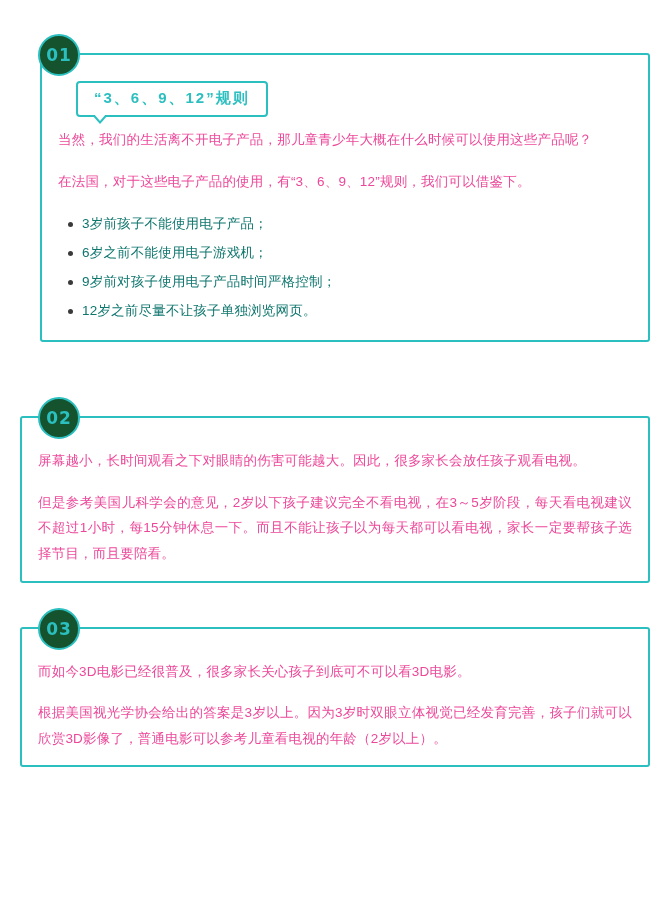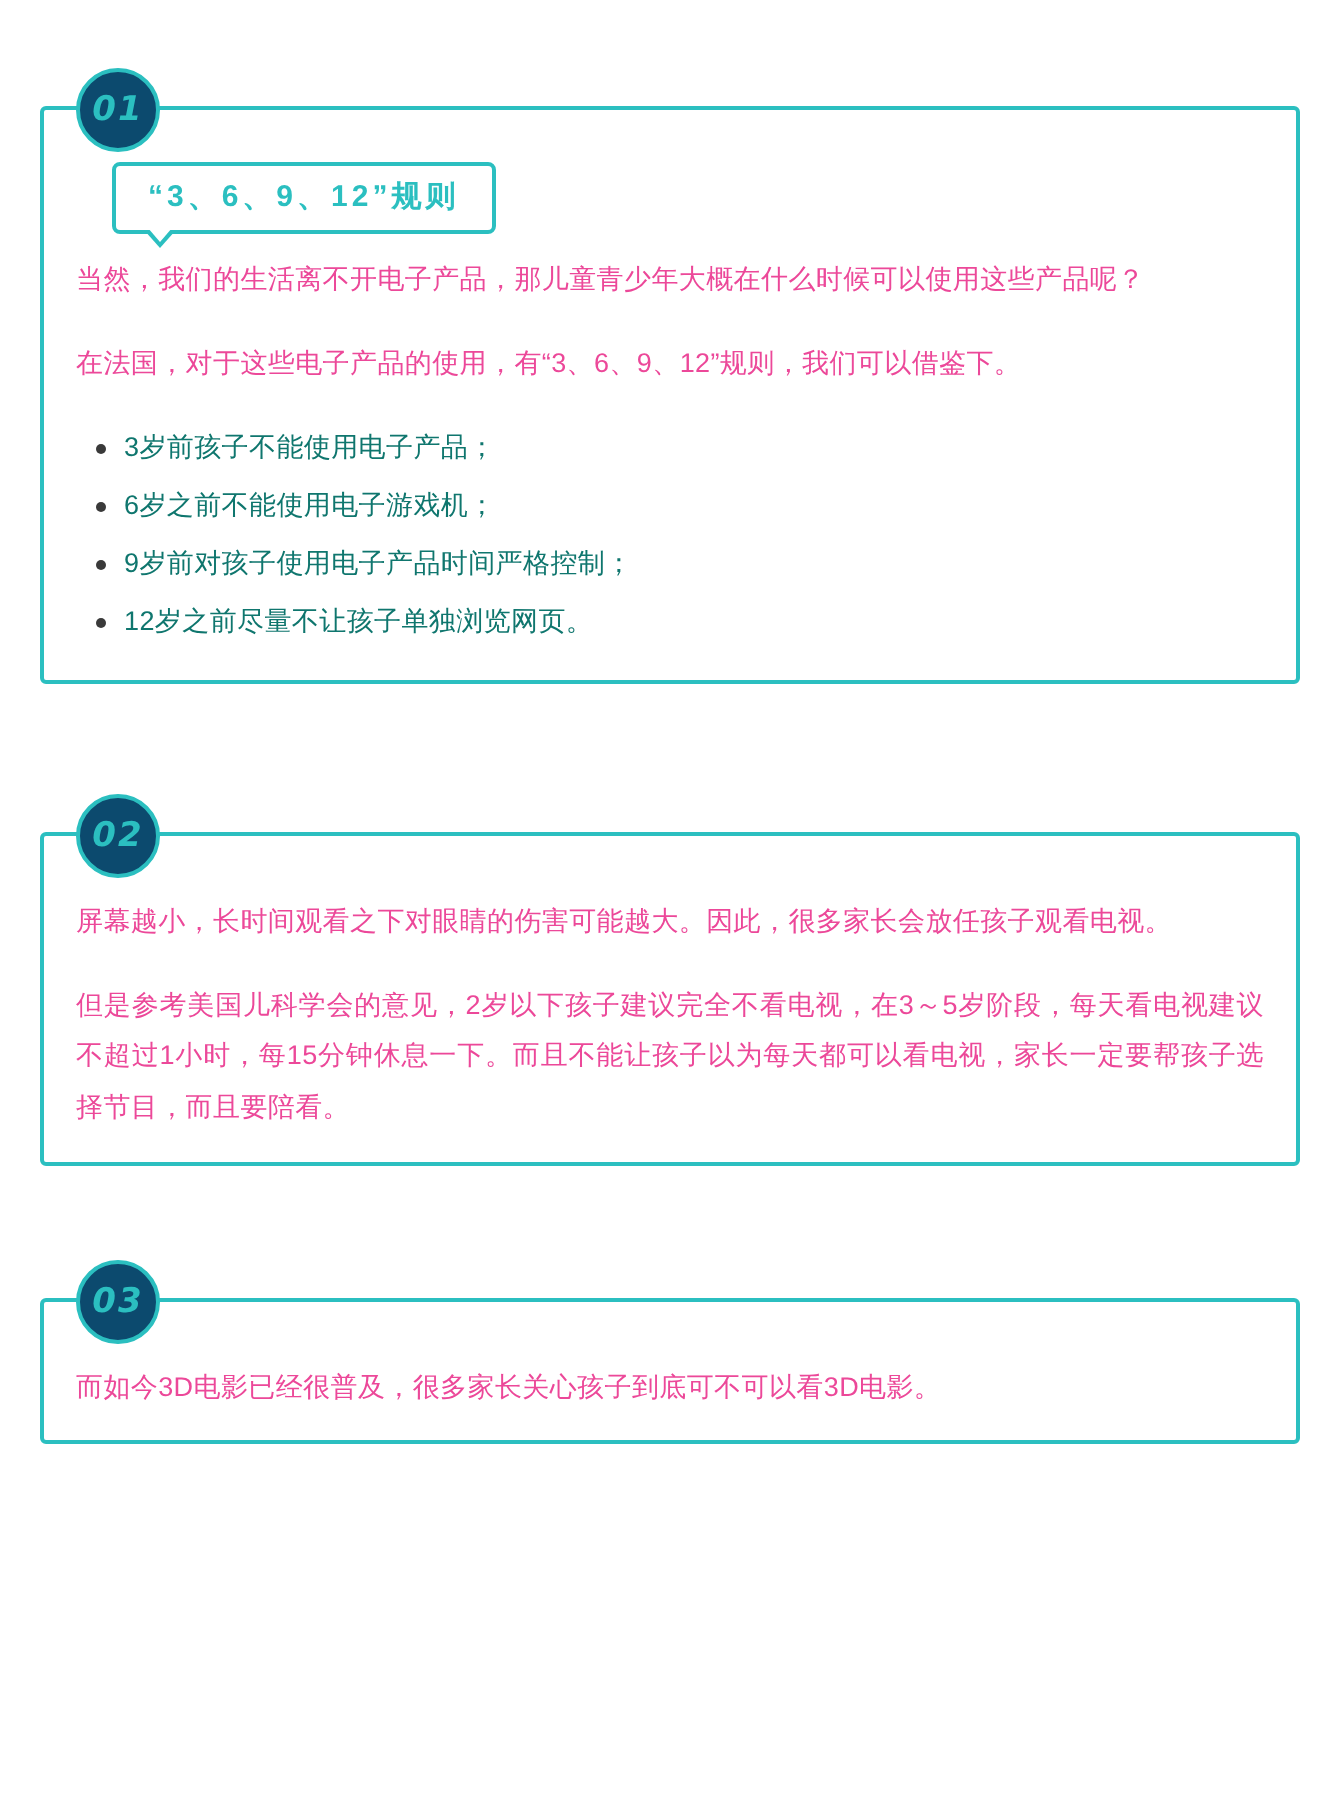--- a/index.html
+++ b/index.html
@@ -33,31 +33,30 @@
     position: relative;
   }
   .badge {
     position: absolute;
     left: 18px;
     top: -19px;
     width: 38px;
     height: 38px;
     border-radius: 50%;
     border: 2px solid #2bbfc0;
-    background: #0c4a6e;
+    background: #14532d;
     color: #2bbfc0;
     font-size: 17px;
     font-weight: bold;
     letter-spacing: 1px;
     display: flex;
     align-items: center;
     justify-content: center;
     z-index: 5;
     font-family: "DejaVu Sans", sans-serif;
-    font-style: italic;
   }
   .title-wrap {
     position: relative;
     display: inline-block;
     margin: -8px 0 10px 18px;
   }
   .title-bubble {
     display: inline-block;
     border: 2px solid #2bbfc0;
     border-radius: 4px;
@@ -122,22 +121,22 @@
     position: absolute;
     left: -14px;
     top: 12px;
     width: 5px;
     height: 5px;
     border-radius: 50%;
     background: #3a3a3a;
   }
   .sec1 { margin-top: 53px; }
   .sec2 { margin-top: 74px; }
-  .sec3 { margin-top: 66px; }
-  .sec1 .section-box { padding-top: 34px; }
+  .sec3 { margin-top: 44px; }
+  .sec1 .section-box { padding-top: 34px; margin-left: 20px; }
 </style>
 </head>
 <body>
 
 <div class="page">
 
   <div class="section sec1">
     <div class="badge">01</div>
     <div class="section-box">
       <div class="title-wrap">
@@ -159,16 +158,17 @@
     <div class="section-box">
       <p class="para">屏幕越小，长时间观看之下对眼睛的伤害可能越大。因此，很多家长会放任孩子观看电视。</p>
       <p class="para">但是参考美国儿科学会的意见，2岁以下孩子建议完全不看电视，在3～5岁阶段，每天看电视建议不超过1小时，每15分钟休息一下。而且不能让孩子以为每天都可以看电视，家长一定要帮孩子选择节目，而且要陪看。</p>
     </div>
   </div>
 
   <div class="section sec3">
     <div class="badge">03</div>
     <div class="section-box">
       <p class="para">而如今3D电影已经很普及，很多家长关心孩子到底可不可以看3D电影。</p>
+      <p class="para">根据美国视光学协会给出的答案是3岁以上。因为3岁时双眼立体视觉已经发育完善，孩子们就可以欣赏3D影像了，普通电影可以参考儿童看电视的年龄（2岁以上）。</p>
     </div>
   </div>
 
 </div>
 
 </body></html>

